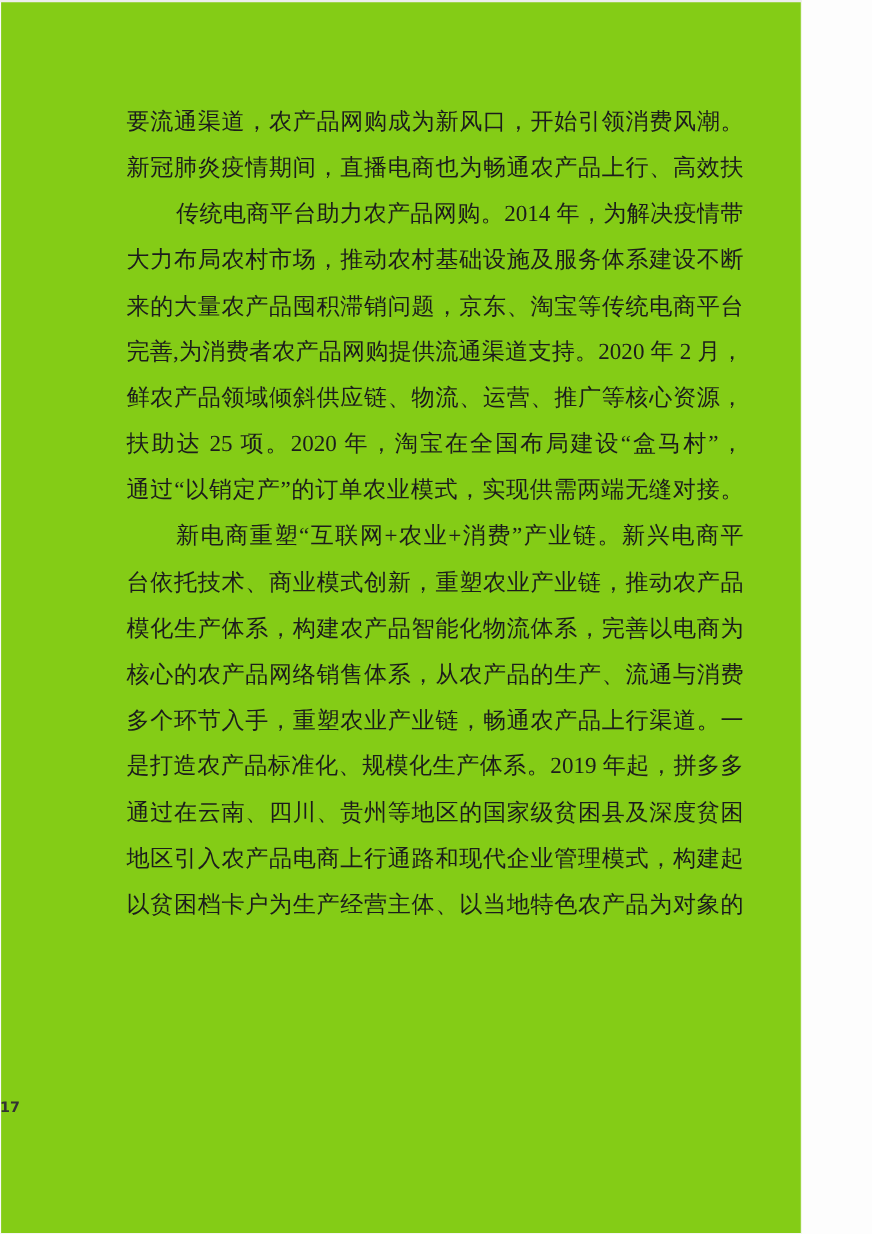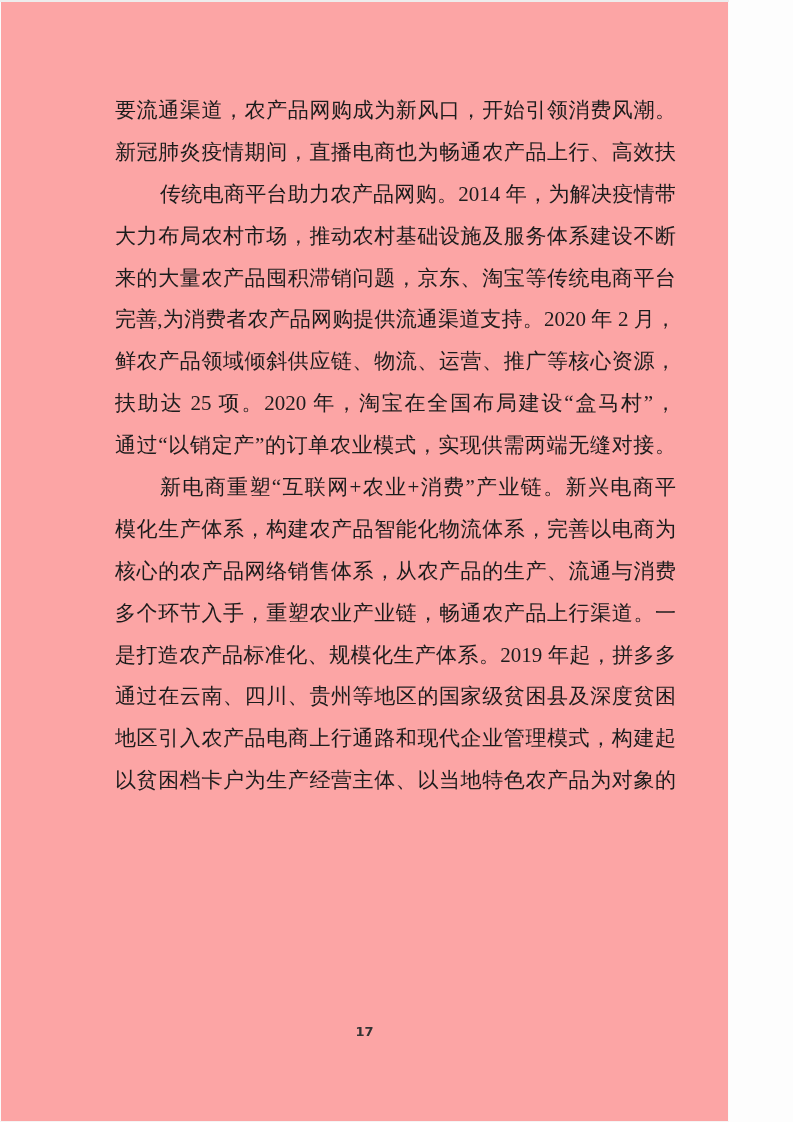--- a/index.html
+++ b/index.html
@@ -4,21 +4,21 @@
 <style>
   html, body {
     margin: 0;
     padding: 0;
     background: #fdfdfd;
   }
   .page {
     position: relative;
     width: 729px;
     height: 1122px;
-    background: #fca5a5;
+    background: #84cc16;
     overflow: hidden;
     box-shadow: inset 0 2px 0 #ededed, inset 0 -1px 0 #f5f5f5, inset 1px 0 0 #fafafa, inset -1px 0 0 #fafafa;
     font-family: "Liberation Serif", "DejaVu Serif", serif;
     color: #1c1c1c;
   }
   .text-block {
     position: absolute;
     left: 115px;
     top: 90px;
     width: 561px;
@@ -41,22 +41,22 @@
   .run {
     font-weight: normal;
   }
   .run.bold {
     font-weight: normal;
   }
   .page-footer {
     position: absolute;
     left: 0;
     right: 0;
-    top: 1022px;
-    text-align: center;
+    top: 998px;
+    text-align: left;
   }
   .page-number {
     font-family: "DejaVu Sans", "Liberation Sans", sans-serif;
     font-size: 13px;
     font-weight: bold;
     color: #333333;
   }
 </style>
 </head>
 <body>
@@ -66,20 +66,21 @@
       <div class="line"><span class="run">要流通渠道，农产品网购成为新风口，开始引领消费风潮。</span></div>
       <div class="line"><span class="run">新冠肺炎疫情期间，直播电商也为畅通农产品上行、高效扶</span></div>
       <div class="line indent"><span class="run bold">传统电商平台助力农产品网购。</span><span class="run">2014 年，为解决疫情带</span></div>
       <div class="line"><span class="run">大力布局农村市场，推动农村基础设施及服务体系建设不断</span></div>
       <div class="line"><span class="run">来的大量农产品囤积滞销问题，京东、淘宝等传统电商平台</span></div>
       <div class="line"><span class="run">完善,为消费者农产品网购提供流通渠道支持。2020 年 2 月，</span></div>
       <div class="line"><span class="run">鲜农产品领域倾斜供应链、物流、运营、推广等核心资源，</span></div>
       <div class="line"><span class="run">扶助达 25 项。2020 年，淘宝在全国布局建设“盒马村”，</span></div>
       <div class="line"><span class="run">通过“以销定产”的订单农业模式，实现供需两端无缝对接。</span></div>
       <div class="line indent"><span class="run bold">新电商重塑“互联网+农业+消费”产业链。</span><span class="run">新兴电商平</span></div>
+      <div class="line"><span class="run">台依托技术、商业模式创新，重塑农业产业链，推动农产品</span></div>
       <div class="line"><span class="run">模化生产体系，构建农产品智能化物流体系，完善以电商为</span></div>
       <div class="line"><span class="run">核心的农产品网络销售体系，从农产品的生产、流通与消费</span></div>
       <div class="line"><span class="run">多个环节入手，重塑农业产业链，畅通农产品上行渠道。一</span></div>
       <div class="line"><span class="run">是打造农产品标准化、规模化生产体系。2019 年起，拼多多</span></div>
       <div class="line"><span class="run">通过在云南、四川、贵州等地区的国家级贫困县及深度贫困</span></div>
       <div class="line"><span class="run">地区引入农产品电商上行通路和现代企业管理模式，构建起</span></div>
       <div class="line"><span class="run">以贫困档卡户为生产经营主体、以当地特色农产品为对象的</span></div>
     </div>
   <div class="page-footer">
     <span class="page-number">17</span>

